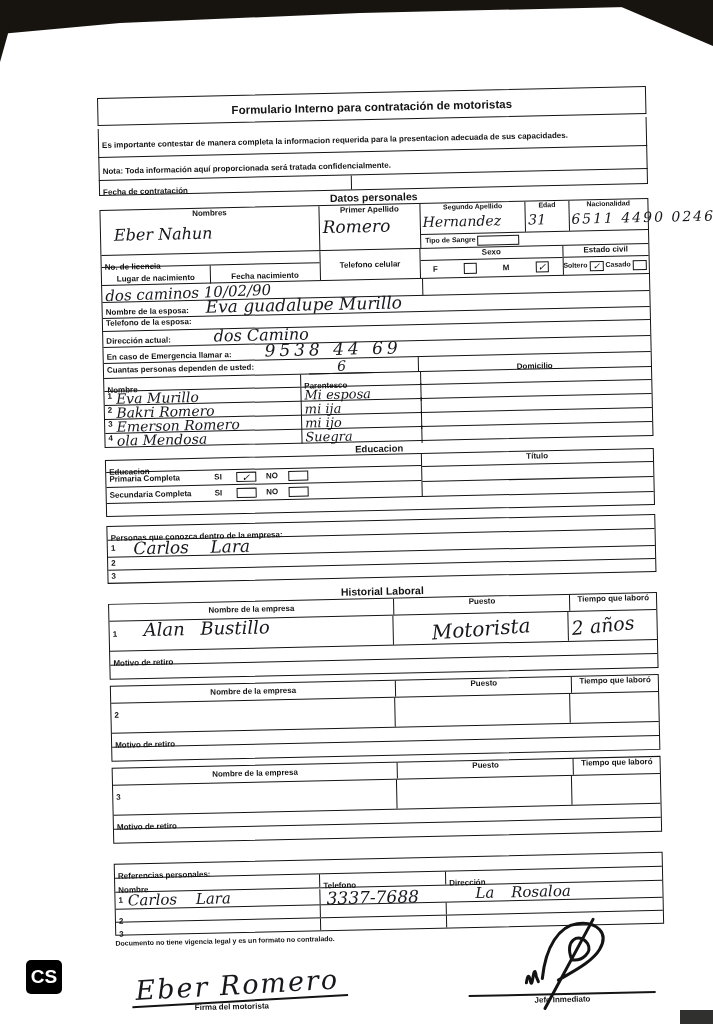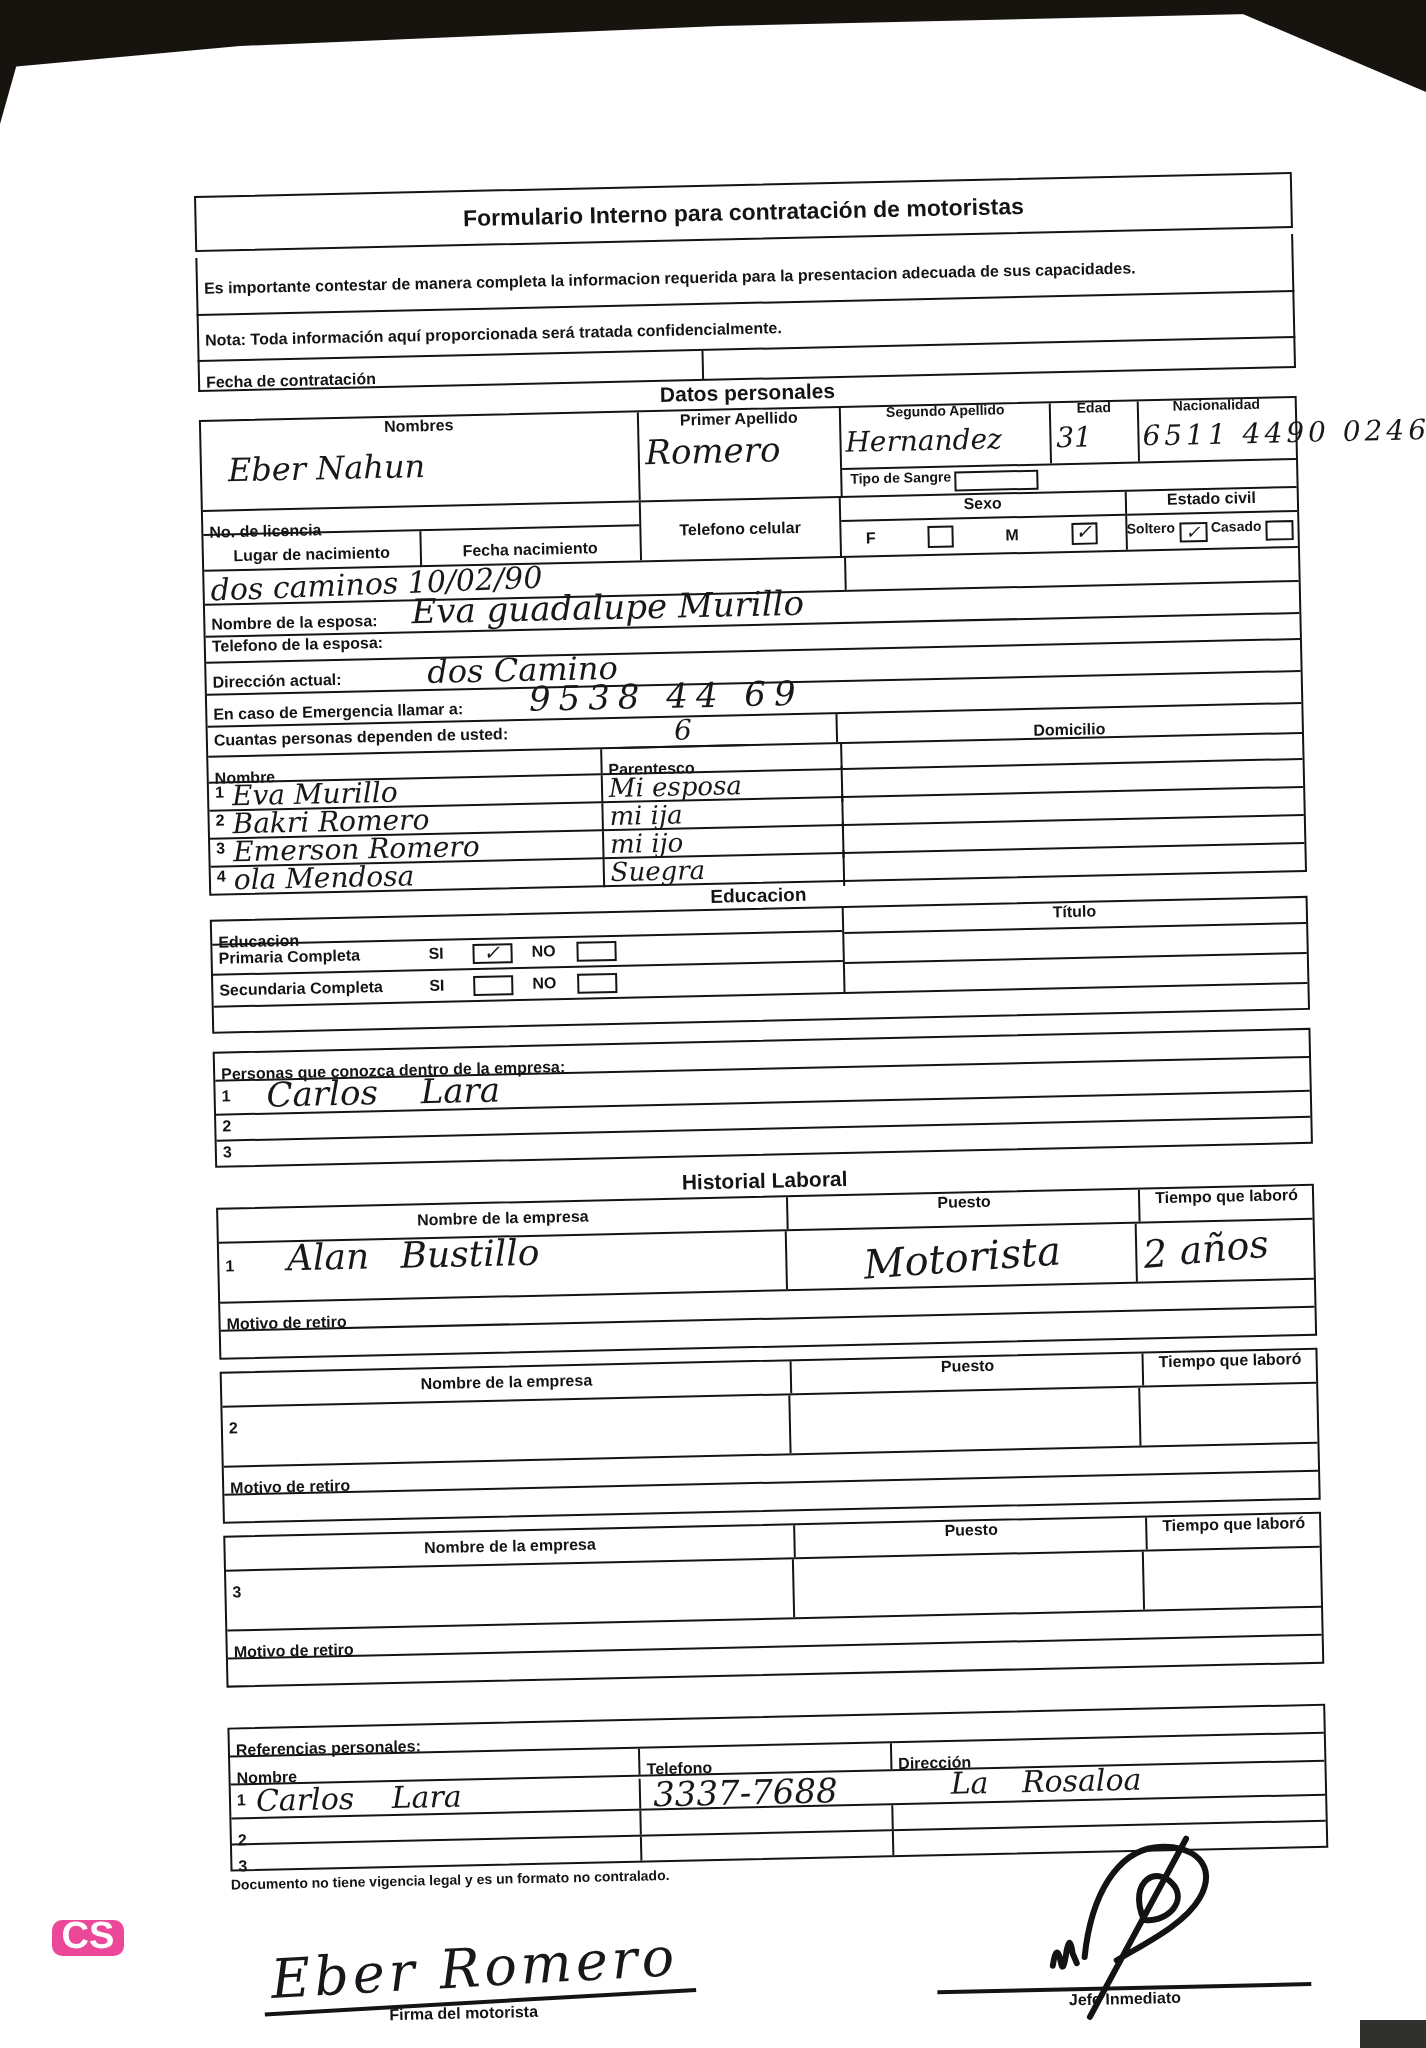--- a/index.html
+++ b/index.html
@@ -21,21 +21,21 @@
   .cbsq{width:13px;height:11px;}
   .brd-r{border-right:1.7px solid #141414;}
   .brd-l{border-left:1.7px solid #141414;}
   .brd-t{border-top:1.7px solid #141414;}
   .brd-b{border-bottom:1.7px solid #141414;}
   .cell{box-sizing:border-box;padding:0 3px;}
   .rel{position:relative;}
   .ovf{position:absolute;left:2px;top:11px;}
   
   .wm{position:absolute;left:26px;top:960px;display:flex;align-items:center;z-index:4;}
-  .wm-logo{width:36px;height:18px;background:#ec4899;border-radius:5px;color:#ffffff;
+  .wm-logo{width:36px;height:34px;background:#000000;border-radius:5px;color:#ffffff;
            font-weight:bold;font-size:19px;display:flex;align-items:center;justify-content:center;}
   .wm-text{color:#b3b3b3;font-size:27px;margin-left:14px;letter-spacing:0.5px;}
   
   .sigline{border-bottom:2px solid #141414;}
 </style>
 </head>
 <body>
 
 <svg class="edges" width="713" height="1024">
   <polygon points="0,0 713,0 713,5 360,13 120,23 0,34" fill="#17130f"></polygon>

